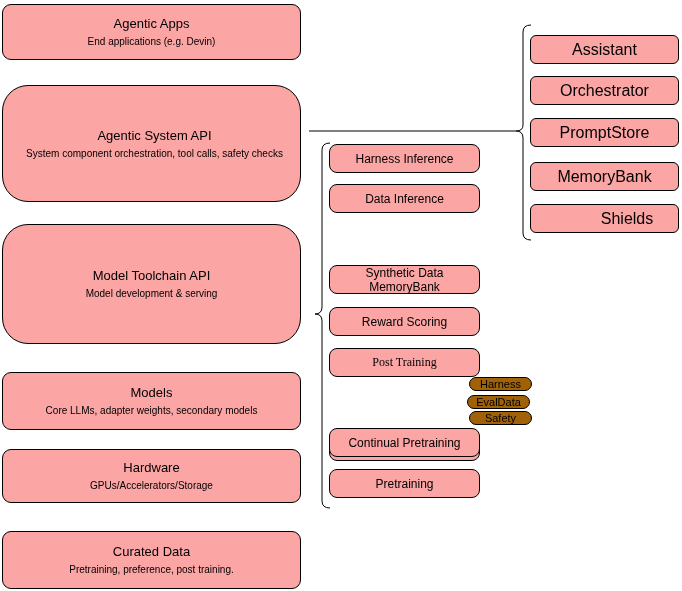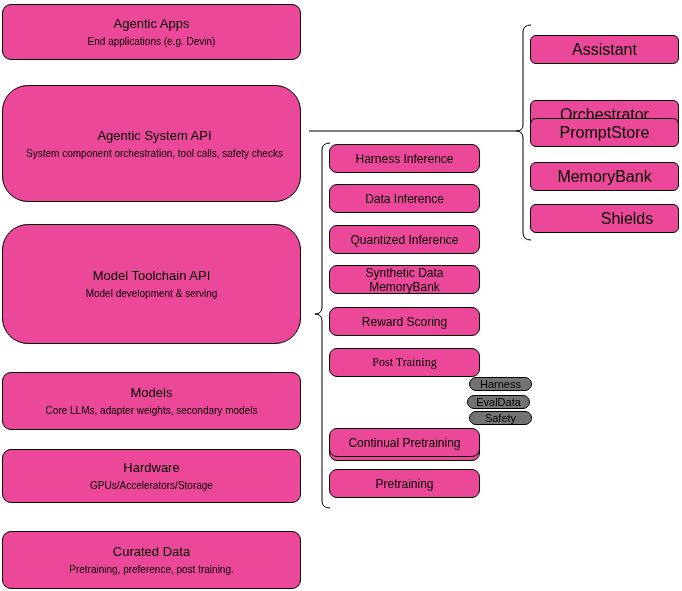--- a/index.html
+++ b/index.html
@@ -13,21 +13,21 @@
     overflow: hidden;
   }
   svg.overlay {
     position: absolute;
     left: 0; top: 0;
     pointer-events: none;
     z-index: 1;
   }
   .box {
     position: absolute;
-    background: #ec4899;
+    background: #fca5a5;
     border: 1px solid #000000;
     box-sizing: border-box;
     display: flex;
     flex-direction: column;
     align-items: center;
     justify-content: center;
     text-align: center;
     z-index: 2;
   }
   .lbox { left: 2px; width: 299px; }
@@ -38,21 +38,21 @@
   .mbox {
     left: 329px; width: 151px; height: 29px;
     border-radius: 8px; font-size: 12px;
   }
   .rbox {
     left: 530px; width: 149px; height: 29px;
     border-radius: 6px; font-size: 16px;
   }
   .pill {
     position: absolute;
-    background: #737373;
+    background: #a16207;
     border: 1px solid #000000;
     box-sizing: border-box;
     border-radius: 7px;
     height: 14px;
     width: 63px;
     font-size: 11px;
     line-height: 12px;
     display: flex;
     align-items: center;
     justify-content: center;
@@ -103,23 +103,20 @@
     <div class="title">Curated Data</div>
     <div class="sub">Pretraining, preference, post training.</div>
   </div>
 
   <div class="box mbox" style="top:144px;">
     <span>Harness Inference</span>
   </div>
   <div class="box mbox" style="top:184px;">
     <span>Data Inference</span>
   </div>
-  <div class="box mbox" style="top:225px;">
-    <span>Quantized Inference</span>
-  </div>
   <div class="box mbox" style="top:265px;">
     <span>Synthetic Data MemoryBank</span>
   </div>
   <div class="box mbox" style="top:307px;">
     <span>Reward Scoring</span>
   </div>
   <div class="box mbox" style="top:348px;font-family:Liberation Serif, serif;">
     <span>Post Training</span>
   </div>
   <div class="box mbox" style="top:389px;margin-top:43px;">
@@ -138,21 +135,21 @@
   <div class="pill" style="left:467px; top:395px;">
     <span>EvalData</span>
   </div>
   <div class="pill" style="left:469px; top:411px;">
     <span>Safety</span>
   </div>
 
   <div class="box rbox" style="top:35px;">
     <span>Assistant</span>
   </div>
-  <div class="box rbox" style="top:76px;margin-top:24px;">
+  <div class="box rbox" style="top:76px;">
     <span>Orchestrator</span>
   </div>
   <div class="box rbox" style="top:118px;">
     <span>PromptStore</span>
   </div>
   <div class="box rbox" style="top:162px;">
     <span>MemoryBank</span>
   </div>
   <div class="box rbox" style="top:204px;padding-left:45px;">
     <span>Shields</span>

